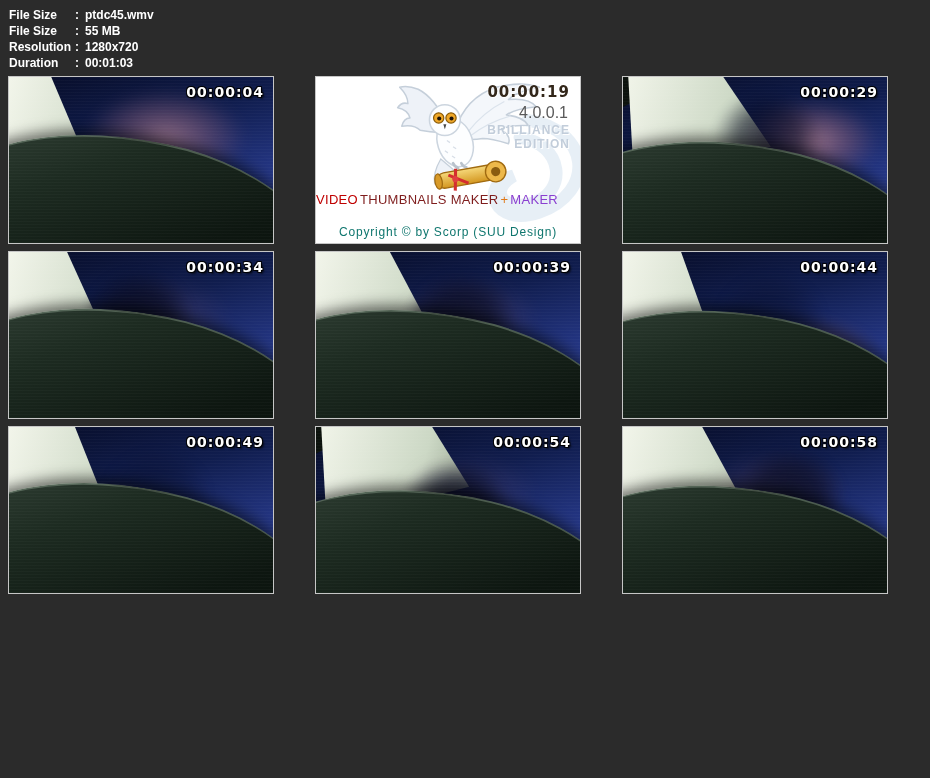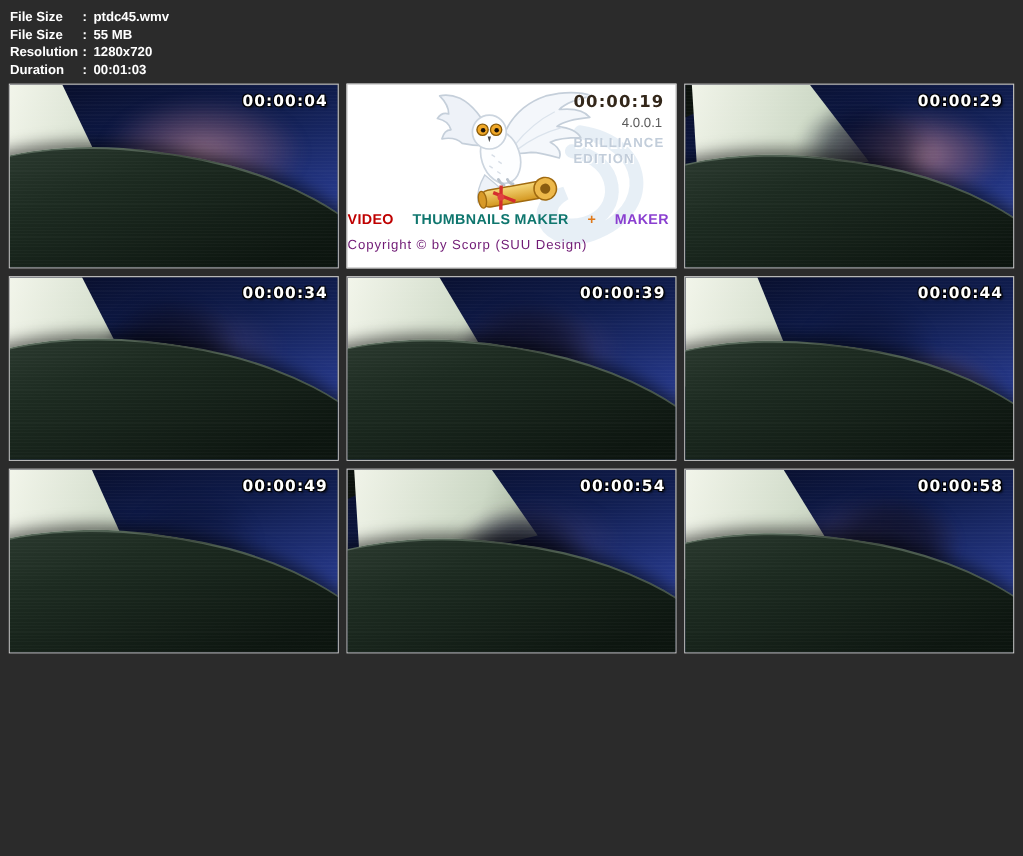--- a/index.html
+++ b/index.html
@@ -16,21 +16,21 @@
   .info-row .lbl{display:inline-block;width:66px;}
   .info-row .sep{display:inline-block;width:10px;}
 
   
   .grid{
     position:absolute;left:8px;top:76px;
     display:grid;grid-template-columns:repeat(3,300px);grid-auto-rows:168px;
     gap:7px;
   }
   .cell{
-    position:relative;box-sizing:border-box;width:300px;height:168px;
+    position:relative;box-sizing:border-box;width:266px;height:168px;
     border:1px solid #c6c6c6;overflow:hidden;
   }
 
   
   .scene{
     --band:polygon(0 0,16% 0,28% 45%,0 66%);
     --ceil:polygon(0 0,0 0,0 0);
     --skin-l:30%;--skin-t:15%;--skin-w:55%;--skin-h:50%;--skin-o:.9;
     --fig-l:35%;--fig-t:12%;--fig-o:0;
     --seat-r:8deg;--seat-y:0%;
@@ -93,34 +93,34 @@
   .branding{background:#fff;}
   .b-swirl{position:absolute;left:55px;top:8px;width:235px;height:155px;}
   .b-owl{position:absolute;left:72px;top:2px;width:165px;height:118px;}
   .b-ts{
     position:absolute;top:6px;right:10px;
     font-family:"DejaVu Sans",sans-serif;font-size:15px;font-weight:bold;color:#33271a;
     letter-spacing:1px;
     text-shadow:1px 1px 0 rgba(255,255,255,.8),-1px -1px 0 rgba(255,255,255,.5);
     margin-left:20px;
   }
-  .b-ver{position:absolute;top:27px;right:12px;font-size:12px;color:#5a5a5a;}
+  .b-ver{position:absolute;top:27px;right:12px;font-size:16px;color:#5a5a5a;}
   .b-ed{
-    position:absolute;top:46px;right:10px;
+    position:absolute;top:46px;right:10px;text-align:right;
     font-size:12px;font-weight:bold;color:#c2cdda;letter-spacing:1px;line-height:14px;
     text-shadow:1px 1px 0 #fff;
   }
   .b-product{
     position:absolute;left:0;right:0;bottom:36px;
-    display:flex;justify-content:flex-start;gap:17px;
-    font-size:13px;font-weight:bold;letter-spacing:.3px;
+    display:flex;justify-content:flex-start;gap:2px;
+    font-size:13px;font-weight:normal;letter-spacing:.3px;
   }
   .b-copy{
-    position:absolute;left:0;right:0;bottom:14px;
-    font-size:12px;color:#701a75;letter-spacing:.8px;
+    position:absolute;left:0;right:0;bottom:4px;text-align:center;
+    font-size:12px;color:#0f766e;letter-spacing:.8px;
     text-shadow:1px 1px 0 #fff;
   }
 </style>
 </head>
 <body>
 
 <div class="info">
     <div class="info-row"><span class="lbl">File Size</span><span class="sep">:</span><span class="val">ptdc45.wmv</span></div>
     <div class="info-row"><span class="lbl">File Size</span><span class="sep">:</span><span class="val">55 MB</span></div>
     <div class="info-row"><span class="lbl">Resolution</span><span class="sep">:</span><span class="val">1280x720</span></div>
@@ -176,21 +176,21 @@
       </g>
     </svg>
     <span class="ts b-ts">00:00:19</span>
     <div class="b-ver">4.0.0.1</div>
     <div class="b-ed">
       <div>BRILLIANCE</div>
       <div>EDITION</div>
     </div>
     <div class="b-product">
         <span style="color: rgb(191, 0, 0);">VIDEO</span>
-        <span style="color: #0f766e;">THUMBNAILS MAKER</span>
+        <span style="color: #7f1d1d;">THUMBNAILS MAKER</span>
         <span style="color: rgb(224, 120, 24);">+</span>
         <span style="color: rgb(138, 63, 208);">MAKER</span>
       </div>
     <div class="b-copy">Copyright © by Scorp (SUU Design)</div>
   </div>
     <div class="cell scene v5">
     <div class="layer layer-ceil"></div>
     <div class="layer layer-band"></div>
     <div class="layer layer-skin"></div>
     <div class="layer layer-figure"></div>

